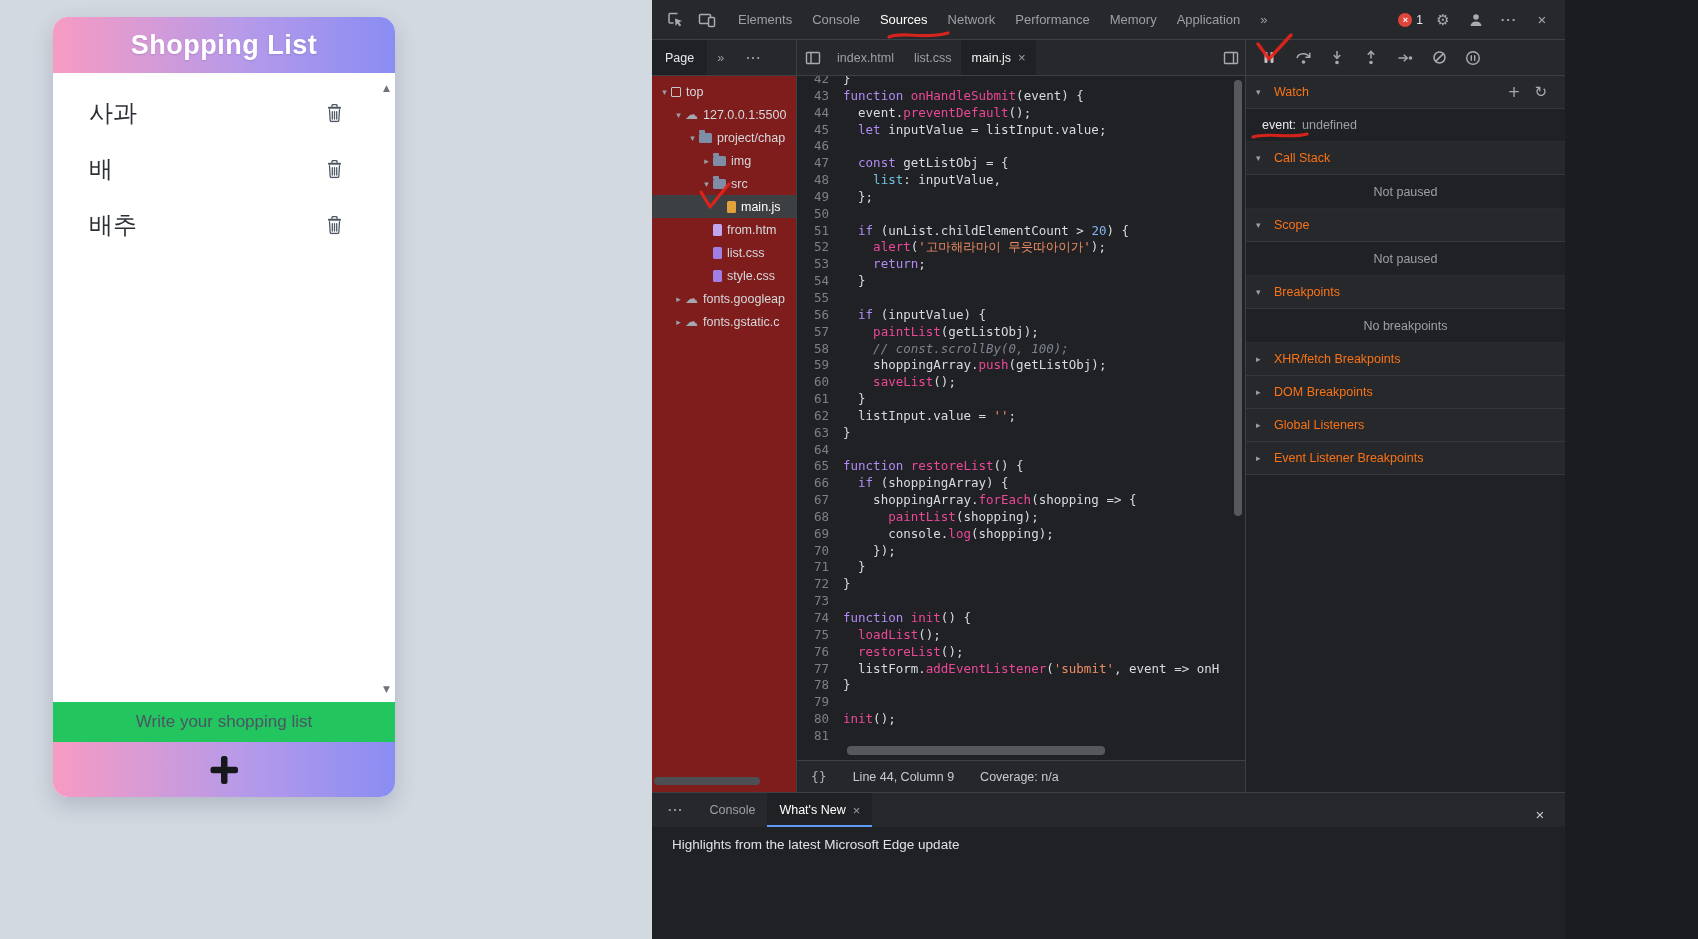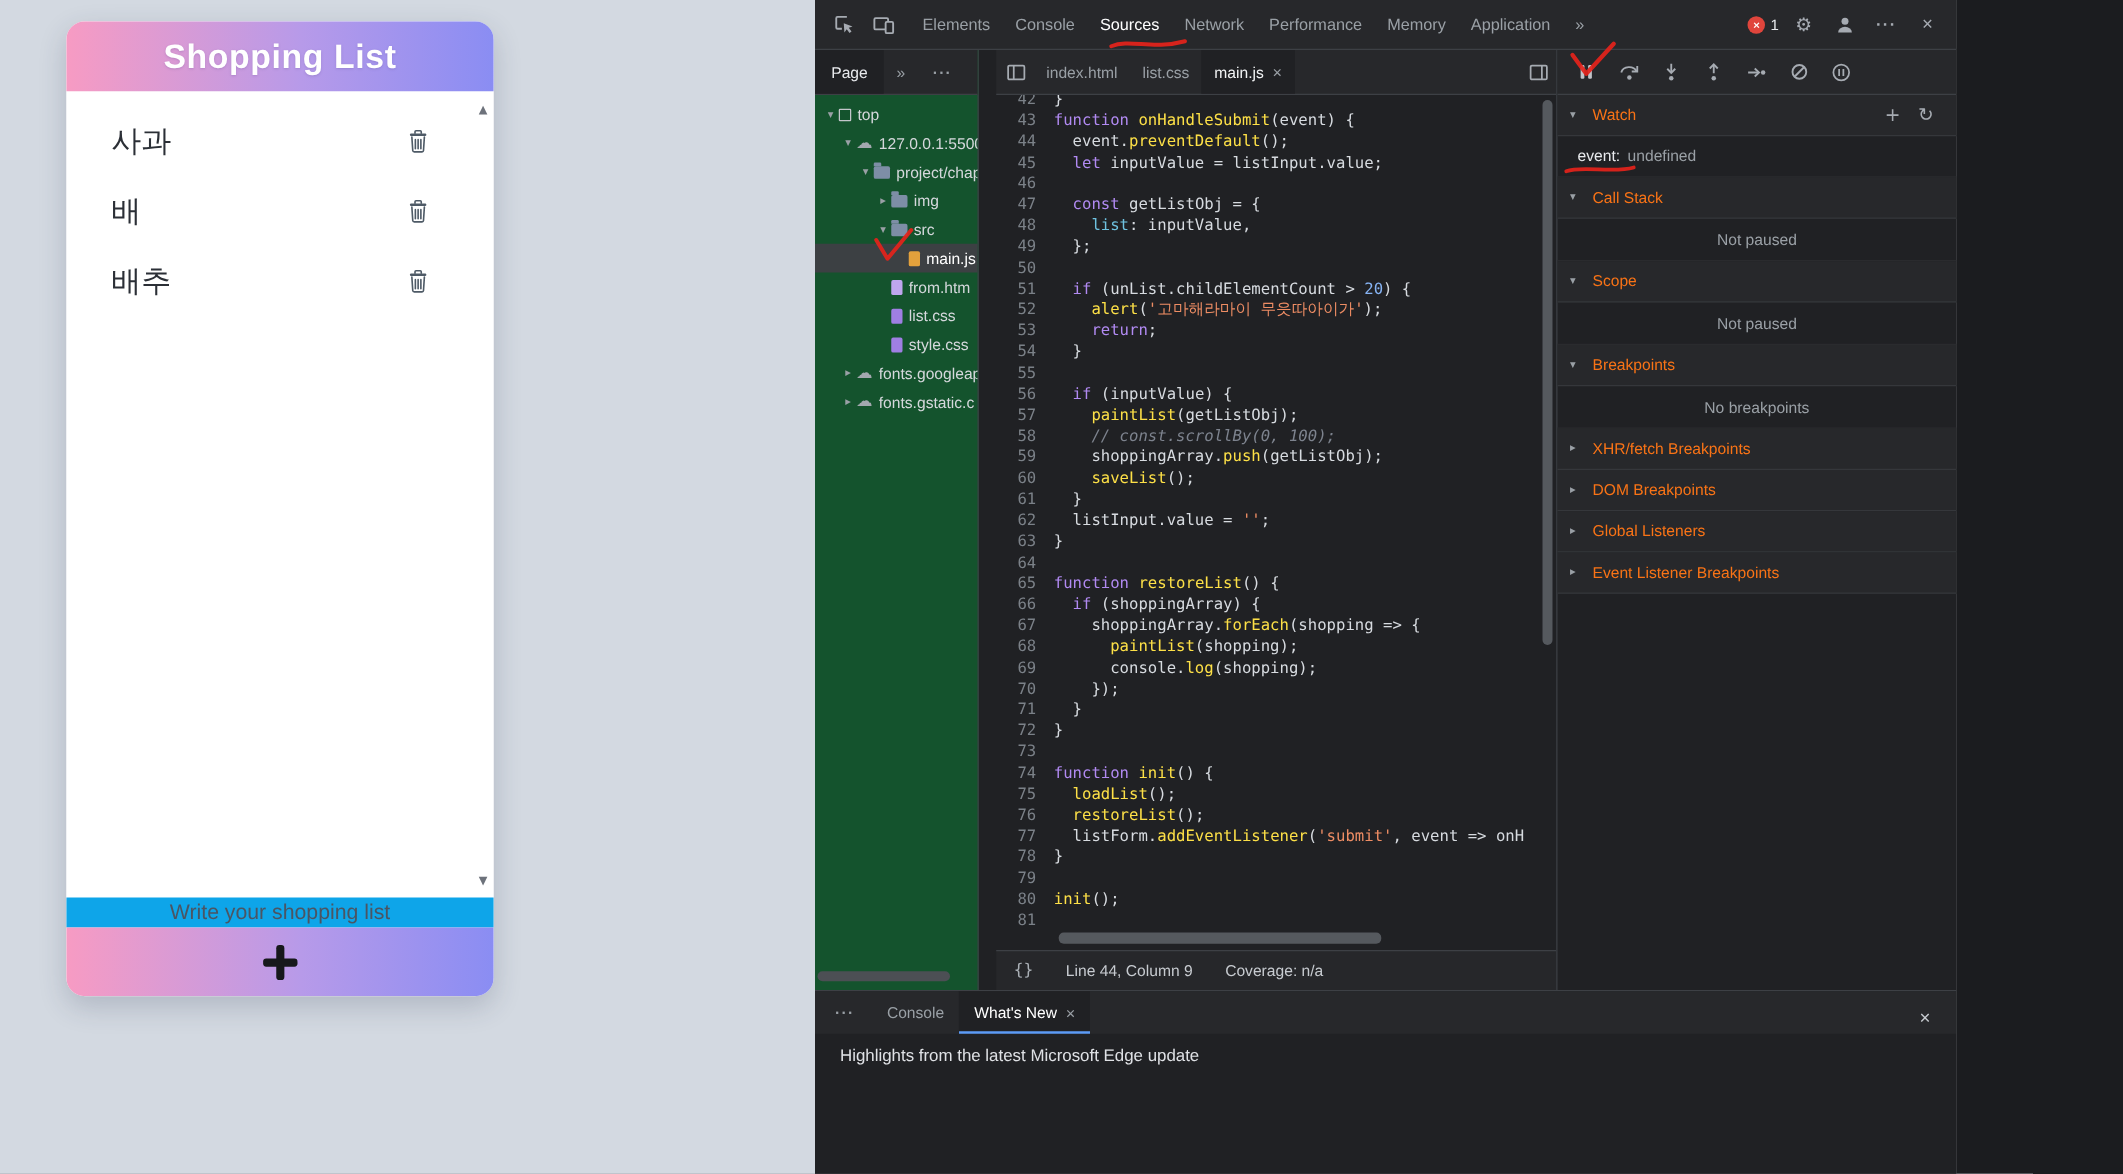--- a/index.html
+++ b/index.html
@@ -13,21 +13,21 @@
   .card-header{height:56px;flex:none;background:linear-gradient(90deg,#f79bc3 0%,#b79ae9 55%,#8a8df3 100%);
         display:flex;align-items:center;justify-content:center}
   .card-header h1{font-size:27px;font-weight:700;color:#fff;letter-spacing:.5px;text-shadow:0 1px 2px rgba(90,70,140,.25)}
   .card-list{flex:1;position:relative;padding-top:12px;overflow:hidden}
   .list-item{height:56px;display:flex;align-items:center;padding:0 56px 0 36px;position:relative}
   .item-label{font-size:24px;color:#2b2f36;font-weight:500}
   .trash-btn{position:absolute;right:52px;top:50%;transform:translateY(-50%);background:none;border:none;cursor:pointer;line-height:0}
   .sb-arrow{position:absolute;right:5px;font-size:9px;color:#6d727b;font-family:"DejaVu Sans",sans-serif;cursor:pointer}
   .sb-arrow.up{top:10px}
   .sb-arrow.down{bottom:8px}
-  .card-input-band{height:24px;flex:none;background:#0ea5e9;display:flex;align-items:center}
+  .card-input-band{height:40px;flex:none;background:#22c55e;display:flex;align-items:center}
   .shop-input{width:100%;height:100%;border:none;outline:none;background:transparent;text-align:center;font-size:17px;
         color:#333;font-family:"Liberation Sans",sans-serif}
   .shop-input::placeholder{color:#4b5563;opacity:1}
   .card-footer{height:55px;flex:none;border:none;cursor:pointer;background:linear-gradient(90deg,#f79bc3 0%,#b79ae9 55%,#8a8df3 100%);
         display:flex;align-items:center;justify-content:center}
 
   
   .devtools{position:absolute;left:652px;top:0;width:913px;height:939px;background:#202124;color:#dfe1e5;font-size:12.5px}
   .right-strip{position:absolute;left:1565px;top:0;width:133px;height:939px;background:#1b1c1f}
 
@@ -37,21 +37,21 @@
   .icon-btn{width:26px;height:26px;display:flex;align-items:center;justify-content:center;background:none;border:none;cursor:pointer;color:#a6abb2}
   .main-tab-bar{display:flex;align-items:center;height:100%}
   .main-tab{padding:0 10px;height:100%;display:flex;align-items:center;color:#9aa0a6;font-size:13px;cursor:pointer;position:relative}
   .main-tab.active{color:#fff}
   .tb-right{margin-left:auto;display:flex;align-items:center;gap:7px;padding-right:10px}
   .err-badge{display:flex;align-items:center;gap:4px;color:#e8eaed;font-size:12px}
   .err-dot{width:14px;height:14px;border-radius:50%;background:#e0453c;color:#fff;font-size:9px;display:flex;align-items:center;justify-content:center;font-weight:700}
   .glyph{font-family:"DejaVu Sans",sans-serif;color:#a6abb2}
 
   
-  .dt-files{position:absolute;left:0;top:40px;width:131px;height:752px;border-right:1px solid #3d4045;background:#14532d}
+  .dt-files{position:absolute;left:0;top:40px;width:145px;height:752px;border-right:1px solid #3d4045;background:#7f1d1d}
   .nav-header{height:36px;background:#27282b;border-bottom:1px solid #3d4045;display:flex;align-items:center}
   .nav-tab{height:100%;padding:0 13px;display:flex;align-items:center;background:#202124;color:#e8eaed;cursor:pointer}
   .nav-chevron{color:#9aa0a6;margin-left:10px;cursor:pointer}
   .nav-more{color:#9aa0a6;margin-left:22px;cursor:pointer;letter-spacing:1px;font-weight:700}
   .tree{padding-top:4px}
   .t-row{height:23px;display:flex;align-items:center;cursor:pointer;white-space:nowrap;overflow:hidden}
   .t-row.selected{background:#3c4043}
   .t-exp{width:13px;flex:none;font-size:9px;color:#9aa0a6;text-align:center;font-family:"DejaVu Sans",sans-serif}
   .t-ico{flex:none;margin-right:5px;display:inline-block}
   .ico-frame{width:10px;height:10px;border:1.5px solid #c3c6cb;border-radius:1px}
@@ -76,21 +76,21 @@
   .strip-icon{margin:0 6px 0 8px}
   .strip-right{margin-left:auto;margin-right:6px}
 
   
   .code-area{position:absolute;left:145px;top:76px;width:447px;height:668px;overflow:hidden;
         font-family:"DejaVu Sans Mono",monospace}
   .code-lines{margin-top:-5px}
   .code-line{display:flex;height:16.85px;line-height:16.85px;white-space:pre;font-size:12.5px}
   .ln{width:46px;padding-right:14px;text-align:right;color:#7b8188;flex:none;cursor:pointer}
   .cl{flex:1;overflow:hidden}
-  .tok-d{color:#d7dbe0}.tok-k{color:#b18af2}.tok-f{color:#fde047}.tok-s{color:#ee8d64}
+  .tok-d{color:#d7dbe0}.tok-k{color:#b18af2}.tok-f{color:#ec4899}.tok-s{color:#ee8d64}
   .tok-c{color:#7d838e;font-style:italic}.tok-n{color:#86b3f3}.tok-p{color:#6fc2e0}
   .v-scroll{position:absolute;left:580px;top:76px;width:12px;height:668px}
   .v-scroll .thumb{position:absolute;left:2px;top:4px;width:8px;height:436px;border-radius:4px;background:#55595e}
   .h-scroll{position:absolute;left:193px;top:745px;width:386px;height:11px}
   .h-scroll .thumb{position:absolute;left:2px;top:1px;width:258px;height:9px;border-radius:4px;background:#55595e}
 
   
   .statusbar{position:absolute;left:145px;top:760px;width:448px;height:32px;background:#26272a;border-top:1px solid #3d4045;
         display:flex;align-items:center;gap:26px;padding-left:14px;color:#c7cbd0}
   .braces{font-family:"DejaVu Sans Mono",monospace;color:#aab0b6;font-size:13px;cursor:pointer}

